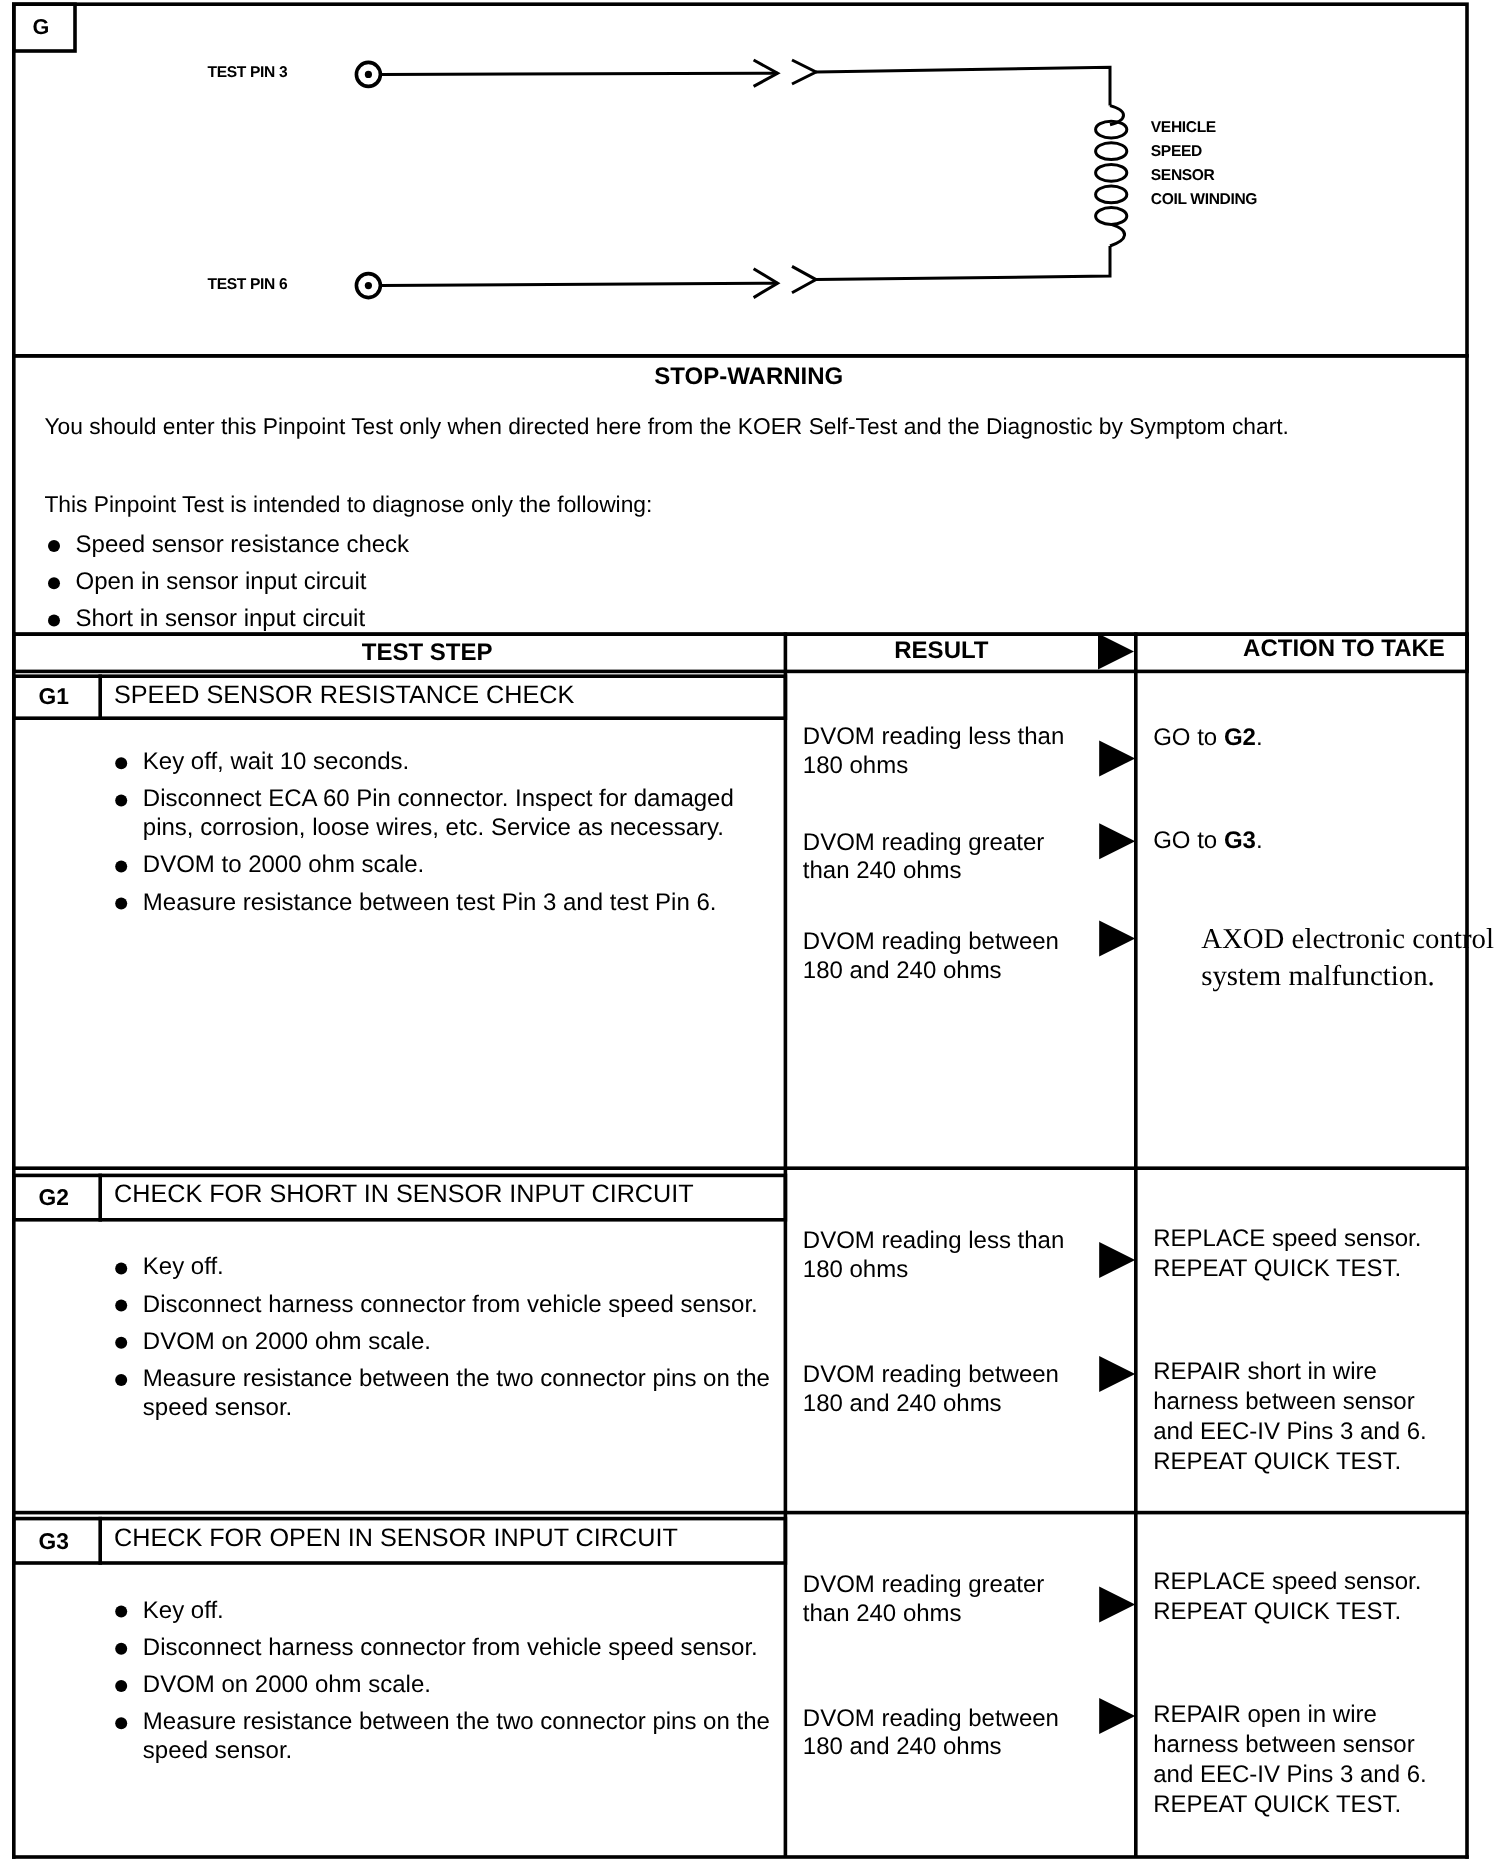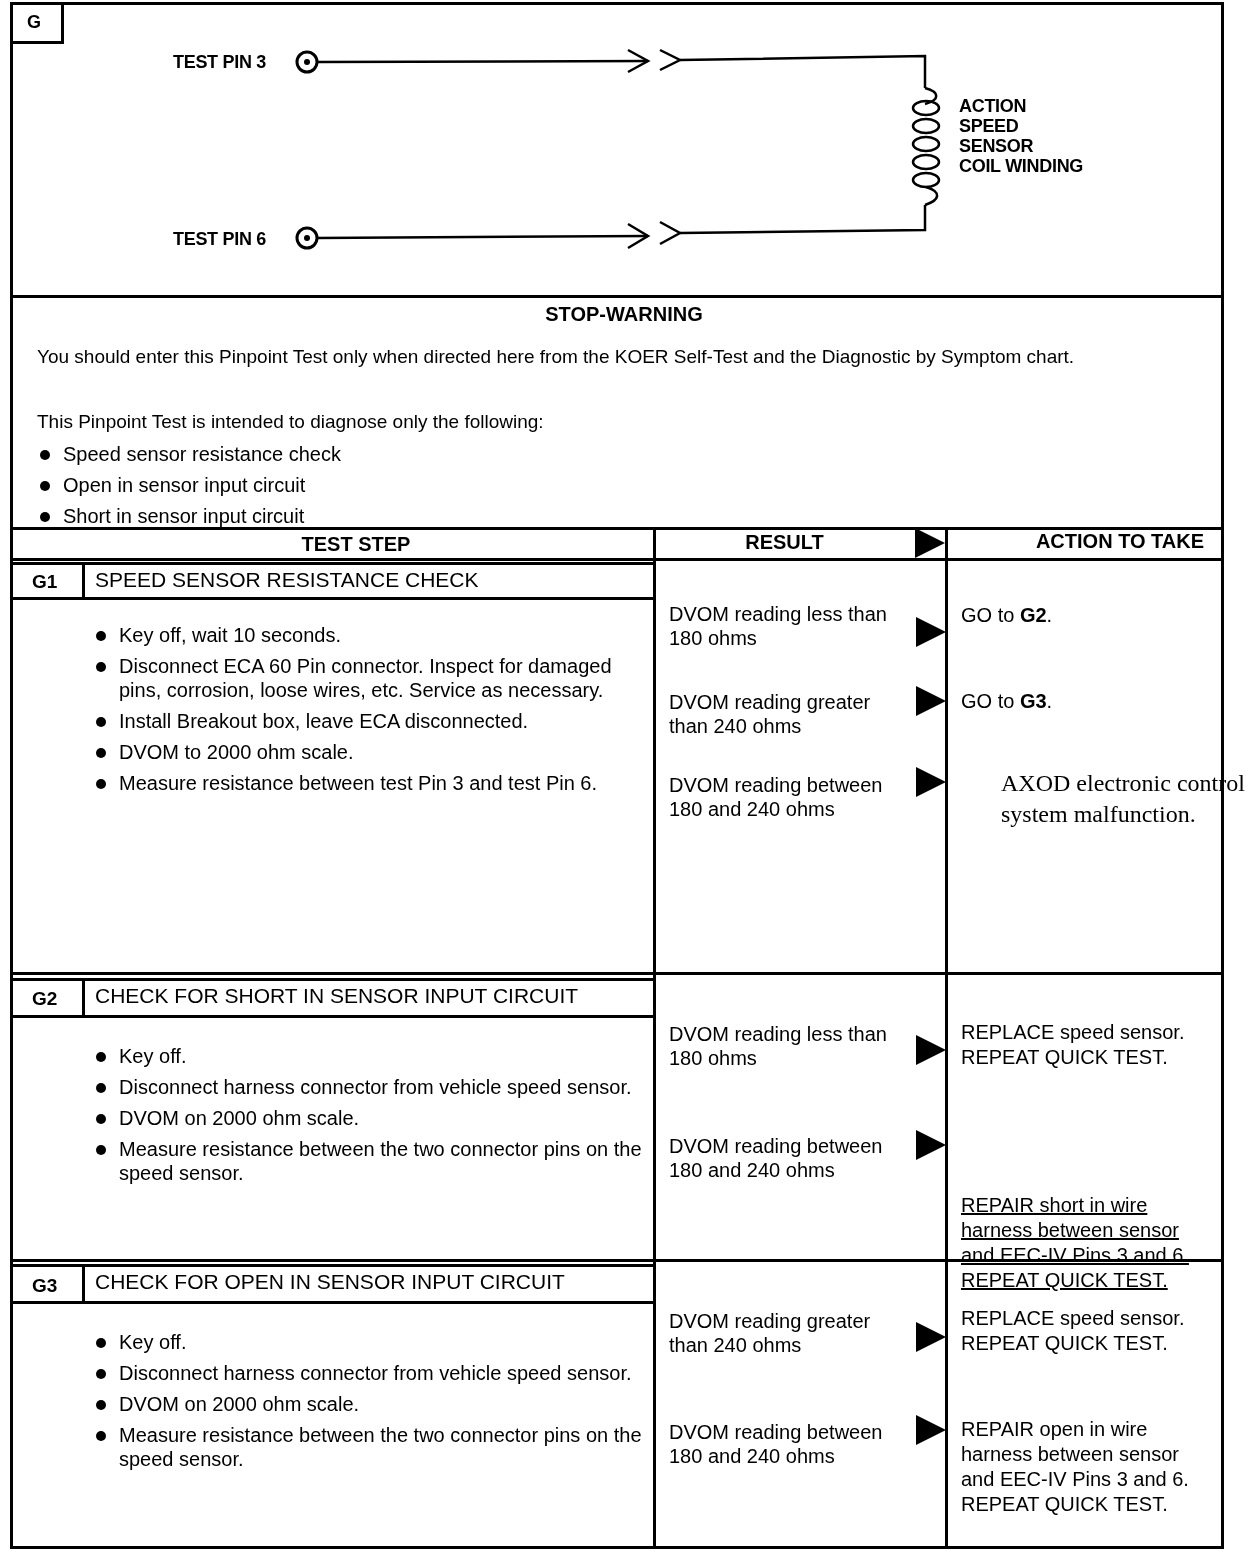--- a/index.html
+++ b/index.html
@@ -1,21 +1,21 @@
 <!DOCTYPE html>
 <html><head>
 <meta charset="utf-8">
 <style>
   html, body { margin: 0; padding: 0; background: #ffffff; }
   body { width: 1248px; height: 1556px; position: relative; overflow: hidden;
          font-family: "Liberation Sans", sans-serif; color: #000; }
   .abs { position: absolute; }
   .frame { position: absolute; border: 3px solid #000; box-sizing: border-box; }
   .bold { font-weight: bold; }
-  .label-diag { font-weight: bold; font-size: 18px; letter-spacing: -0.3px; }
+  .label-diag { font-weight: bold; font-size: 13px; letter-spacing: -0.3px; }
   .sw-text { font-size: 19px; line-height: 22px; }
   .hdr { font-weight: bold; font-size: 20px; text-align: center; }
   .step-title { font-size: 21px; }
   ul.bullets { list-style: none; margin: 0; padding: 0; }
   ul.bullets li { position: relative; padding-left: 25px; font-size: 20px; line-height: 24px; margin-bottom: 7px; }
   ul.bullets li::before { content: ""; position: absolute; left: 2px; top: 8px; width: 10px; height: 10px; border-radius: 50%; background: #000; }
   .sw-list li { font-size: 19px; line-height: 22px; margin-bottom: 8px; padding-left: 22px; }
   .sw-list li::before { left: 0px; top: 7px; width: 9px; height: 9px; }
   .result { font-size: 20px; line-height: 24px; }
   .action { font-size: 20px; line-height: 25px; }
@@ -59,21 +59,21 @@
     <ellipse cx="926" cy="108" rx="13" ry="7"></ellipse>
     <ellipse cx="926" cy="126" rx="13" ry="7"></ellipse>
     <ellipse cx="926" cy="144" rx="13" ry="7"></ellipse>
     <ellipse cx="926" cy="162" rx="13" ry="7"></ellipse>
     <ellipse cx="926" cy="180" rx="13" ry="7"></ellipse>
     <path d="M926,187 C942,192 940,200 925,205"></path>
   </g>
 </svg>
 
 <div class="abs label-diag" style="left:959px; top:96px; line-height:20px;">
-  <div>ACTION</div>
+  <div>VEHICLE</div>
   <div>SPEED</div>
   <div>SENSOR</div>
   <div>COIL WINDING</div>
 </div>
 
 <div class="frame" style="left:10px; top:295px; width:1214px; height:235px;"></div>
 <div class="abs bold" style="left:0; width:1248px; text-align:center; top:303px; font-size:20px;">STOP-WARNING</div>
 <div class="abs sw-text" style="left:37px; top:346px; width:1110px;">You should enter this Pinpoint Test only when directed here from the KOER Self-Test and the Diagnostic by Symptom chart.</div>
 <div class="abs sw-text" style="left:37px; top:411px;">This Pinpoint Test is intended to diagnose only the following:</div>
 <ul class="abs bullets sw-list" style="left:38px; top:442px; width:700px;">
@@ -92,21 +92,20 @@
 
 <div class="frame" style="left:10px; top:527px; width:1214px; height:1022px; border-top:none;"></div>
 
 <div class="frame" style="left:10px; top:562px; width:646px; height:38px;"></div>
 <div class="vline" style="left:82px; top:562px; height:38px;"></div>
 <div class="abs bold" style="left:32px; top:571px; font-size:19px;">G1</div>
 <div class="abs step-title" style="left:95px; top:568px;">SPEED SENSOR RESISTANCE CHECK</div>
 <ul class="abs bullets" style="left:94px; top:623px; width:540px;">
   <li>Key off, wait 10 seconds.</li>
   <li>Disconnect ECA 60 Pin connector. Inspect for damaged pins, corrosion, loose wires, etc. Service as necessary.</li>
-  <li>Install Breakout box, leave ECA disconnected.</li>
   <li>DVOM to 2000 ohm scale.</li>
   <li>Measure resistance between test Pin 3 and test Pin 6.</li>
 </ul>
 
 <div class="abs result" style="left:669px; top:602px; width:220px;">DVOM reading less than 180 ohms</div>
 <div class="tri" style="left:916px; top:617px;"></div>
 <div class="abs action" style="left:961px; top:603px;"><span>GO to </span><b>G2</b><span>.</span></div>
 
 <div class="abs result" style="left:669px; top:690px; width:240px;">DVOM reading greater than 240 ohms</div>
 <div class="tri" style="left:916px; top:686px;"></div>
@@ -128,21 +127,21 @@
   <li>DVOM on 2000 ohm scale.</li>
   <li>Measure resistance between the two connector pins on the speed sensor.</li>
 </ul>
 
 <div class="abs result" style="left:669px; top:1022px; width:220px;">DVOM reading less than 180 ohms</div>
 <div class="tri" style="left:916px; top:1035px;"></div>
 <div class="abs action" style="left:961px; top:1020px; width:255px;">REPLACE speed sensor. REPEAT QUICK TEST.</div>
 
 <div class="abs result" style="left:669px; top:1134px; width:230px;">DVOM reading between 180 and 240 ohms</div>
 <div class="tri" style="left:916px; top:1130px;"></div>
-<div class="abs action" style="left:961px; top:1193px; width:255px;text-decoration:underline;">REPAIR short in wire harness between sensor and EEC-IV Pins 3 and 6. REPEAT QUICK TEST.</div>
+<div class="abs action" style="left:961px; top:1131px; width:255px;">REPAIR short in wire harness between sensor and EEC-IV Pins 3 and 6. REPEAT QUICK TEST.</div>
 
 <div class="hline" style="left:10px; top:1259px; width:1214px;"></div>
 
 <div class="frame" style="left:10px; top:1264px; width:646px; height:40px;"></div>
 <div class="vline" style="left:82px; top:1264px; height:40px;"></div>
 <div class="abs bold" style="left:32px; top:1275px; font-size:19px;">G3</div>
 <div class="abs step-title" style="left:95px; top:1270px;">CHECK FOR OPEN IN SENSOR INPUT CIRCUIT</div>
 <ul class="abs bullets" style="left:94px; top:1330px; width:550px;">
   <li>Key off.</li>
   <li>Disconnect harness connector from vehicle speed sensor.</li>

